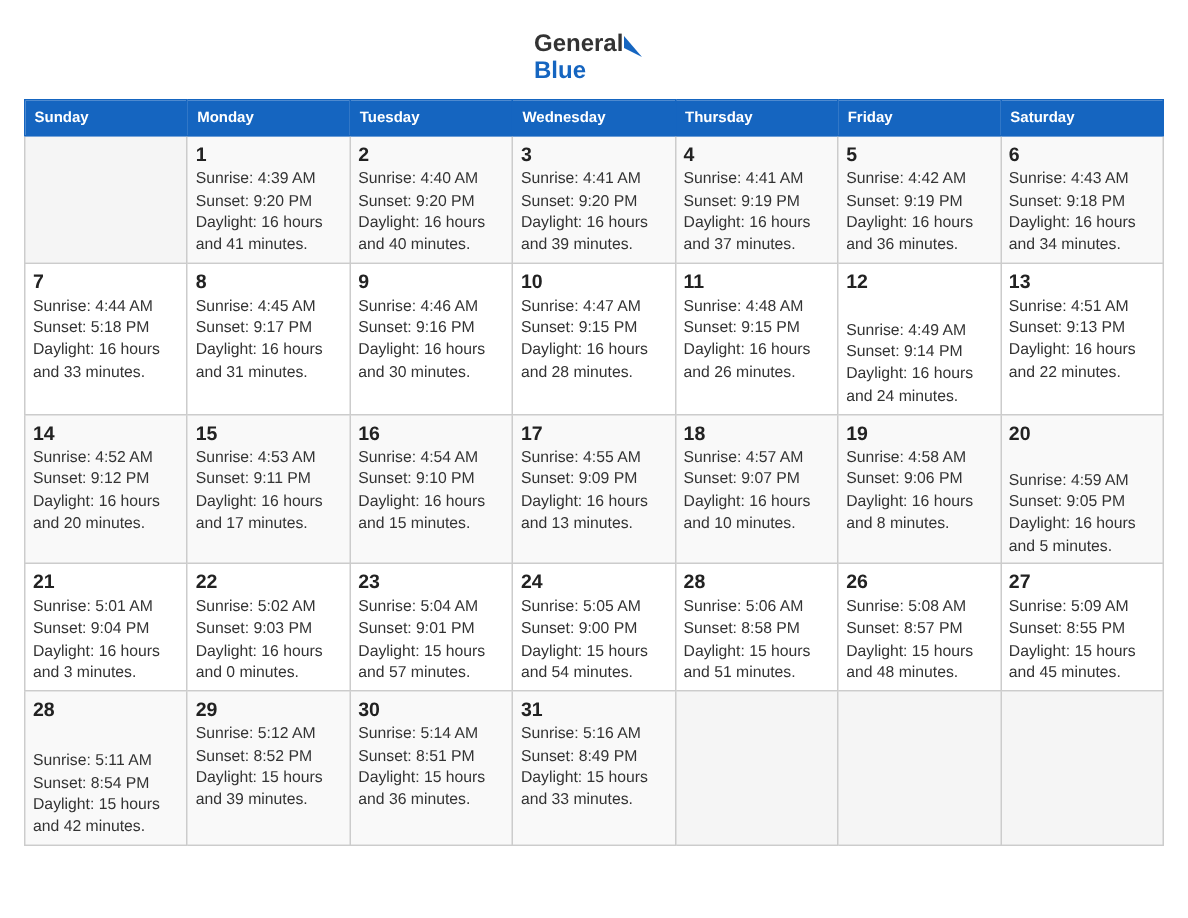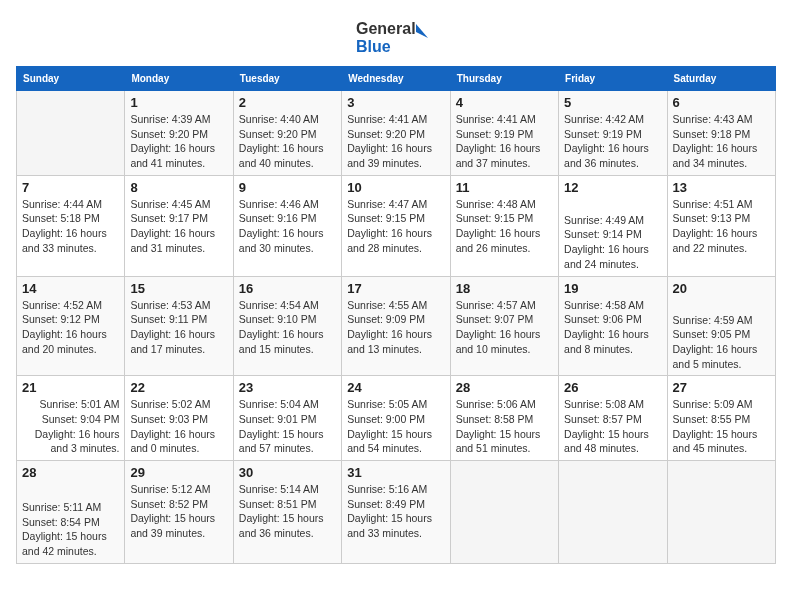--- a/index.html
+++ b/index.html
@@ -230,21 +230,21 @@
         <td>
           <span class="day-number">20</span>
           <div class="day-info" style="white-space: pre-line; margin-top: 17px;">Sunrise: 4:59 AM
 Sunset: 9:05 PM
 Daylight: 16 hours and 5 minutes.</div>
         </td>
       </tr>
       <tr>
         <td>
           <span class="day-number">21</span>
-          <div class="day-info" style="white-space: pre-line; text-align: right;">Sunrise: 5:01 AM
+          <div class="day-info" style="white-space: pre-line;">Sunrise: 5:01 AM
 Sunset: 9:04 PM
 Daylight: 16 hours and 3 minutes.</div>
         </td>
         <td>
           <span class="day-number">22</span>
           <div class="day-info" style="white-space: pre-line;">Sunrise: 5:02 AM
 Sunset: 9:03 PM
 Daylight: 16 hours and 0 minutes.</div>
         </td>
         <td>

